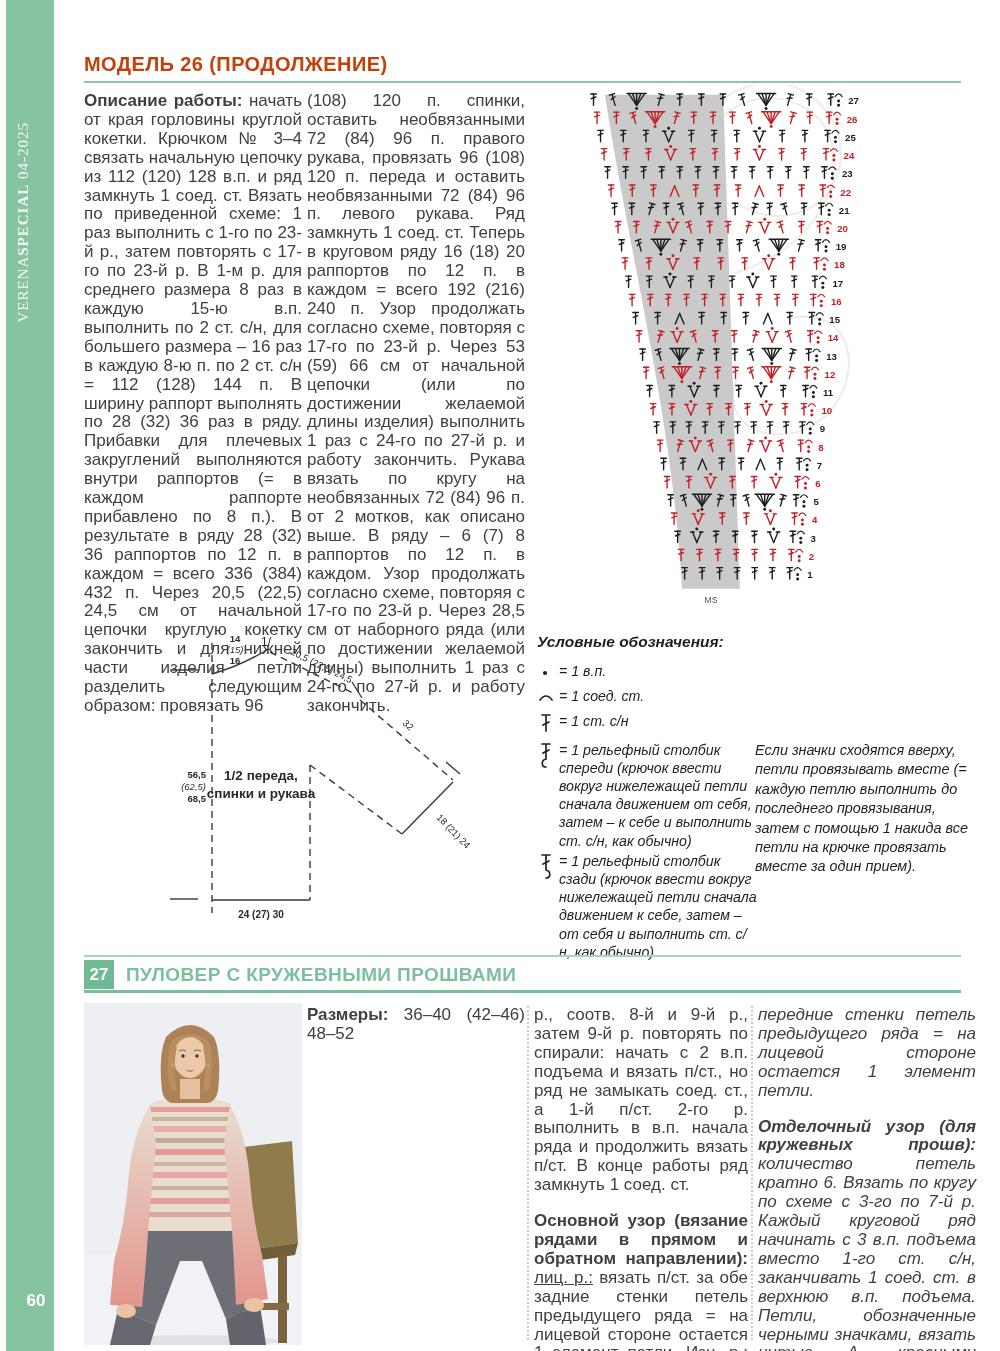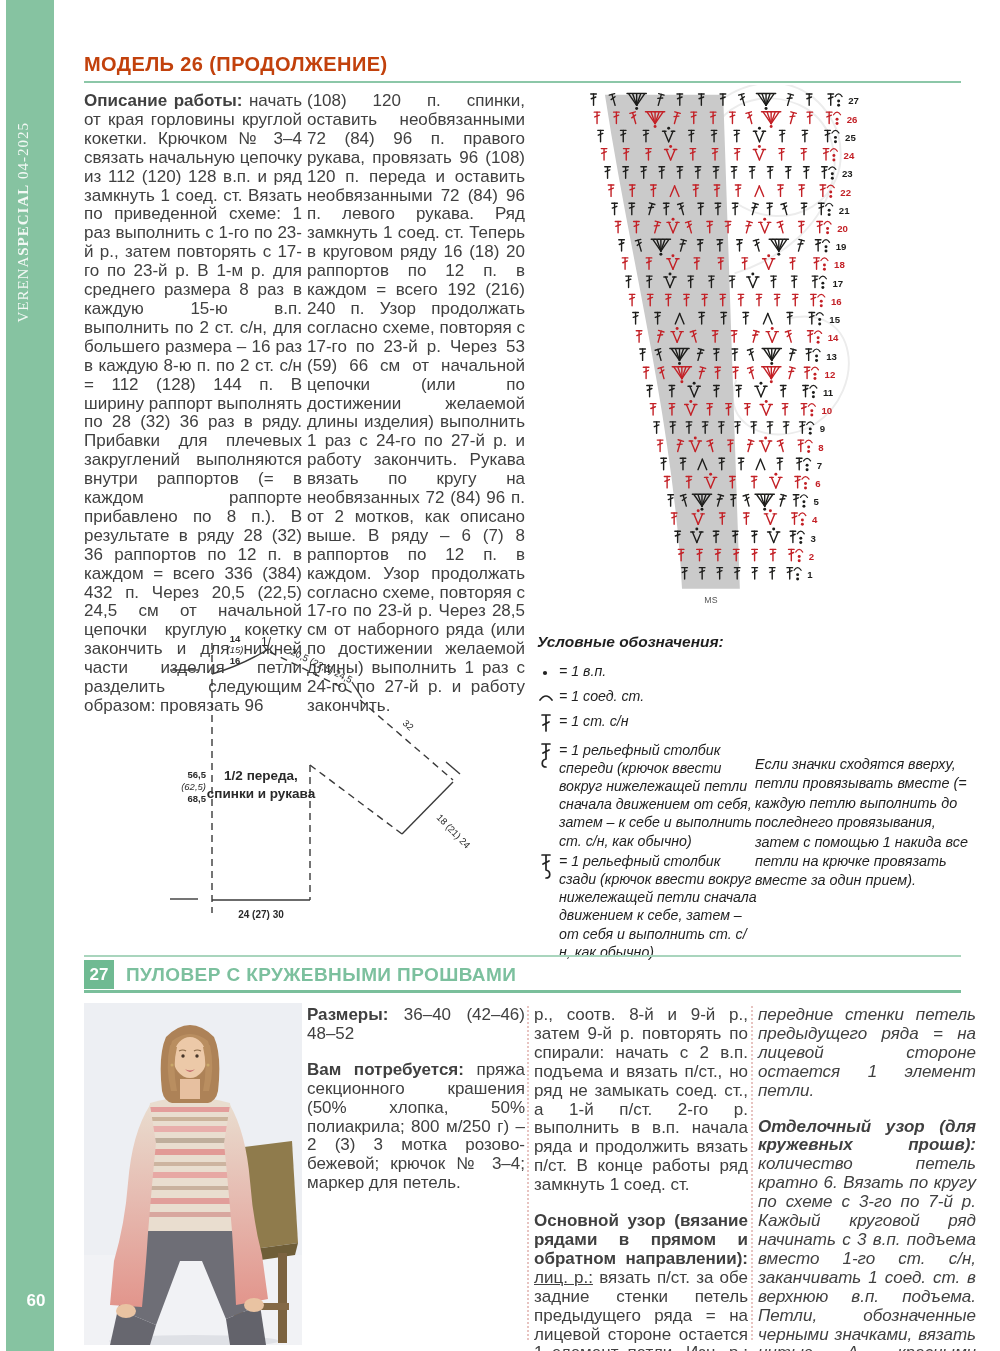--- a/index.html
+++ b/index.html
@@ -20,21 +20,21 @@
   .para + .para{margin-top:17px;}
   .b{font-weight:bold;}
   .u{text-decoration:underline;}
   
   .legend{position:absolute;left:537px;top:633px;width:221px;}
   .legend-title{font-style:italic;font-weight:bold;font-size:15.5px;margin-bottom:11px;}
   .legend-item{display:flex;align-items:flex-start;font-style:italic;font-size:14.2px;line-height:18.2px;margin-bottom:2px;}
   .legend-sym{flex:0 0 22px;}
   .legend-text{flex:1;}
   
-  .notes{position:absolute;left:755px;top:741px;width:223px;font-style:italic;font-size:14.4px;line-height:19.4px;margin-top:14px;}
+  .notes{position:absolute;left:755px;top:741px;width:223px;font-style:italic;font-size:14.4px;line-height:19.4px;}
   .notes p{margin:0;}
   
   .sec-rule-top{position:absolute;left:84px;top:955px;width:877px;height:1.5px;background:#a9d5bd;}
   .sec27{position:absolute;left:84px;top:960px;width:877px;display:flex;align-items:center;}
   .sec27-num{width:30px;height:29px;background:#6fba92;color:#fff;font-size:17px;font-weight:bold;
       display:flex;align-items:center;justify-content:center;}
   .sec27-title{margin-left:12px;font-size:19px;font-weight:bold;color:#7cc09e;letter-spacing:.4px;}
   .sec-rule-bot{position:absolute;left:84px;top:990px;width:877px;height:3px;background:#7abf9b;}
   
   .colrule{position:absolute;top:1006px;height:334px;width:0;border-left:2px dotted #e7c3c0;}
@@ -1768,21 +1768,20 @@
     <circle cx="88" cy="62" r="1.5" fill="#c9a86a"></circle>
     <circle cx="124" cy="62" r="1.5" fill="#c9a86a"></circle>
   </g>
 </svg>
 
 <div class="colrule" style="left:527px;"></div>
 <div class="colrule" style="left:751px;"></div>
 
 <div class="col" style="left:307px;top:1006px;width:218px;">
     <div class="para"><span class="b">Размеры:</span><span> 36–40 (42–46) 48–52</span></div>
-    <div class="para"><span class="b">Вам потребуется:</span><span> пряжа секционного крашения (50% хлопка, 50% полиакрила; 800 м/250 г) – 2 (3) 3 мотка розово-бежевой; крючок № 3–4; маркер для петель.</span></div>
   </div>
 <div class="col" style="left:534px;top:1006px;width:214px;">
     <div class="para"><span>р., соотв. 8-й и 9-й р., затем 9-й р. повторять по спирали: начать с 2 в.п. подъема и вязать п/ст., но ряд не замыкать соед. ст., а 1-й п/ст. 2-го р. выполнить в в.п. начала ряда и продолжить вязать п/ст. В конце работы ряд замкнуть 1 соед. ст.</span></div>
     <div class="para"><span class="b">Основной узор (вязание рядами в прямом и обратном направлении): </span><span class="u">лиц. р.:</span><span> вязать п/ст. за обе задние стенки петель предыдущего ряда = на лицевой стороне остается 1 элемент петли. </span><span class="u">Изн. р.:</span><span> вязать п/ст. за обе</span></div>
   </div>
 <div class="col" style="left:758px;top:1006px;width:218px;font-style:italic;">
     <div class="para"><span>передние стенки петель предыдущего ряда = на лицевой стороне остается 1 элемент петли.</span></div>
     <div class="para"><span class="b">Отделочный узор (для кружевных прошв):</span><span> количество петель кратно 6. Вязать по кругу по схеме с 3-го по 7-й р. Каждый круговой ряд начинать с 3 в.п. подъема вместо 1-го ст. с/н, заканчивать 1 соед. ст. в верхнюю в.п. подъема. Петли, обозначенные черными значками, вязать нитью А, красными значками – нитью В. При смене цвета последние 2 п.</span></div>
   </div>
 

